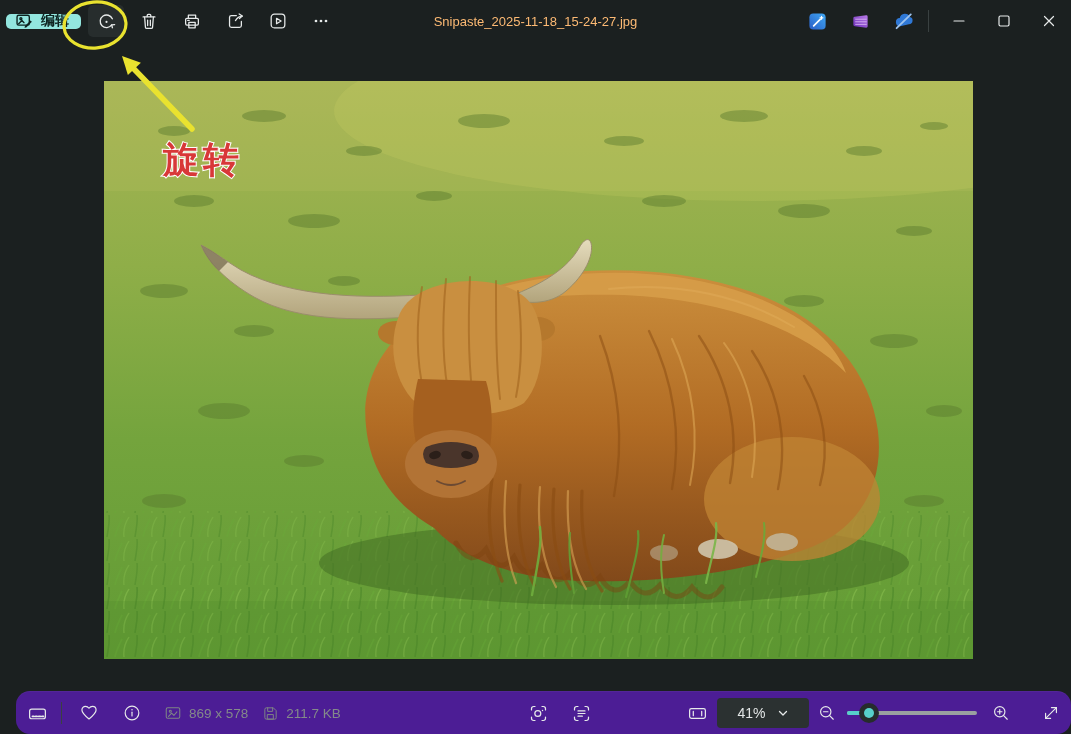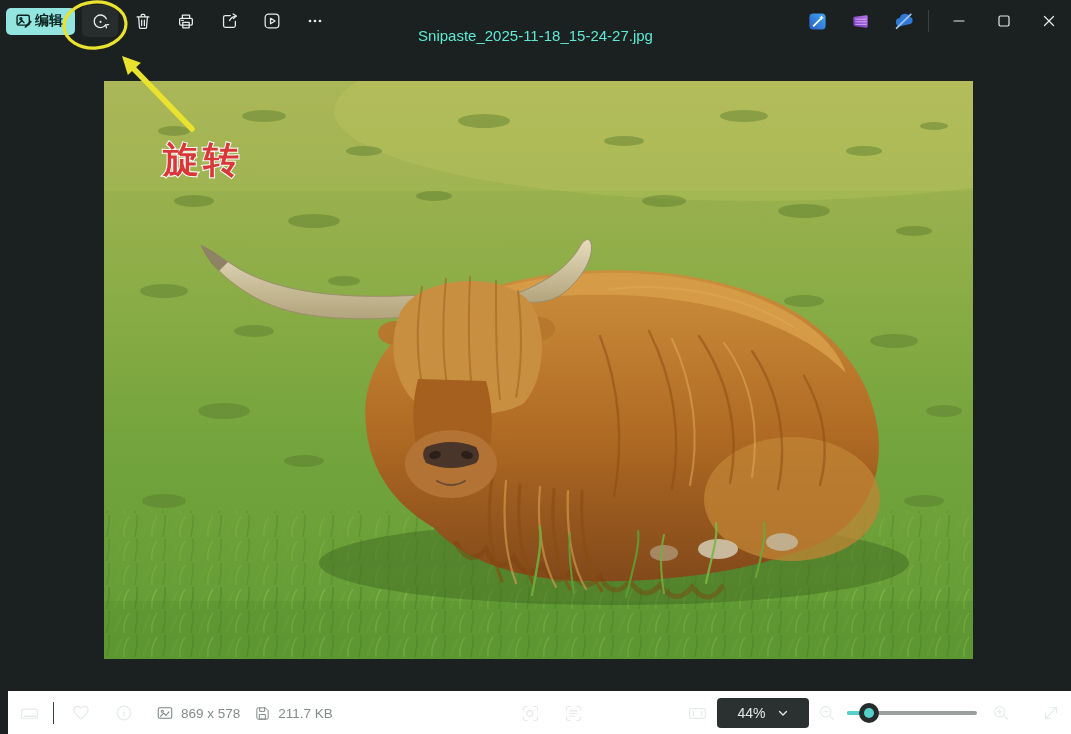--- a/index.html
+++ b/index.html
@@ -4,45 +4,45 @@
 <style>
   html,body{margin:0;padding:0;background:#101414;}
   .app{
     position:relative;width:1071px;height:734px;overflow:hidden;
     background:#1b2020;font-family:"Liberation Sans",sans-serif;
     -webkit-font-smoothing:antialiased;
   }
   
   .topbar{position:absolute;top:0;left:0;right:0;height:42px;display:flex;align-items:center;z-index:5;}
   .edit-btn{
-    margin-left:6px;height:27px;padding:0 12px 0 9px;border-radius:5px;
-    background:#93e6df;color:#0d2320;display:flex;align-items:center;gap:2px;
+    margin-left:6px;height:15px;padding:0 12px 0 9px;border-radius:5px;
+    background:#93e6df;color:#0d2320;display:flex;align-items:center;gap:8px;
     font-size:14px;font-weight:700;cursor:default;
   }
   .icon-btn{
     width:36px;height:32px;margin-left:7px;border-radius:5px;
     display:flex;align-items:center;justify-content:center;flex:0 0 auto;
   }
   .icon-btn.tile{background:#272d2d;}
   .wicon{stroke:#e7eaea;fill:none;stroke-width:1.4;stroke-linecap:round;stroke-linejoin:round;display:block;}
   .gicon{stroke:#7e8585;fill:none;stroke-width:1.4;stroke-linecap:round;stroke-linejoin:round;display:block;}
   .title{
-    position:absolute;left:50%;top:14px;height:42px;display:flex;align-items:center;
-    transform:translateX(-50%);color:#5eead4;font-size:15px;white-space:nowrap;
+    position:absolute;left:50%;top:0;height:42px;display:flex;align-items:center;
+    transform:translateX(-50%);color:#fdba74;font-size:13px;white-space:nowrap;
   }
   .top-right{position:absolute;right:0;top:0;height:42px;display:flex;align-items:center;}
   .vsep{width:1px;height:22px;background:#3a4141;margin:0 7px;}
   .cap-btn{width:45px;height:42px;display:flex;align-items:center;justify-content:center;}
   
   .stage-photo{position:absolute;left:104px;top:81px;width:869px;height:578px;z-index:1;}
   .stage-photo svg{display:block;}
   
   .bottombar{
-    position:absolute;left:8px;right:0;bottom:0;height:42px;background:#ffffff;
-    border-top:1px solid rgba(255,255,255,0.04);z-index:5;
+    position:absolute;left:16px;right:0;bottom:0;height:42px;background:#4c1d95;
+    border-top:1px solid rgba(255,255,255,0.04);z-index:5;border-radius:14px;
   }
   .bb-left{position:absolute;left:4px;top:0;height:42px;display:flex;align-items:center;}
   .bb-center{position:absolute;left:497px;top:0;height:42px;display:flex;align-items:center;}
   .bb-right{position:absolute;right:0;top:0;height:42px;display:flex;align-items:center;}
   .meta{display:flex;align-items:center;gap:7px;margin-left:14px;color:#848a8a;font-size:13.5px;}
   .zoom-btn{
     height:30px;min-width:92px;margin-left:2px;border-radius:4px;background:#2b3131;
     display:flex;align-items:center;justify-content:center;gap:11px;color:#e3e6e6;font-size:14px;
   }
   .slider{position:relative;width:130px;height:20px;margin:0 6px 0 4px;}
@@ -383,21 +383,21 @@
     </div>
 
     <div class="bb-right">
       <div class="icon-btn">
         <svg class="wicon" width="21" height="21" viewBox="0 0 24 24">
           <rect x="3" y="6.5" width="18" height="11" rx="2"></rect>
           <path d="M7.2,9.5 v5 M16.8,9.5 v5"></path>
         </svg>
       </div>
       <div class="zoom-btn">
-        <span>44%</span>
+        <span>41%</span>
         <svg class="wicon" width="12" height="12" viewBox="0 0 12 12">
           <path d="M2.5,4.5 L6,8 L9.5,4.5" stroke-width="1.3"></path>
         </svg>
       </div>
       <div class="icon-btn" style="margin-left:2px;width:32px;">
         <svg class="wicon" width="20" height="20" viewBox="0 0 24 24">
           <circle cx="10.5" cy="10.5" r="6.2"></circle>
           <path d="M15.2,15.2 L19.5,19.5"></path>
           <path d="M7.8,10.5 h5.4"></path>
         </svg>

